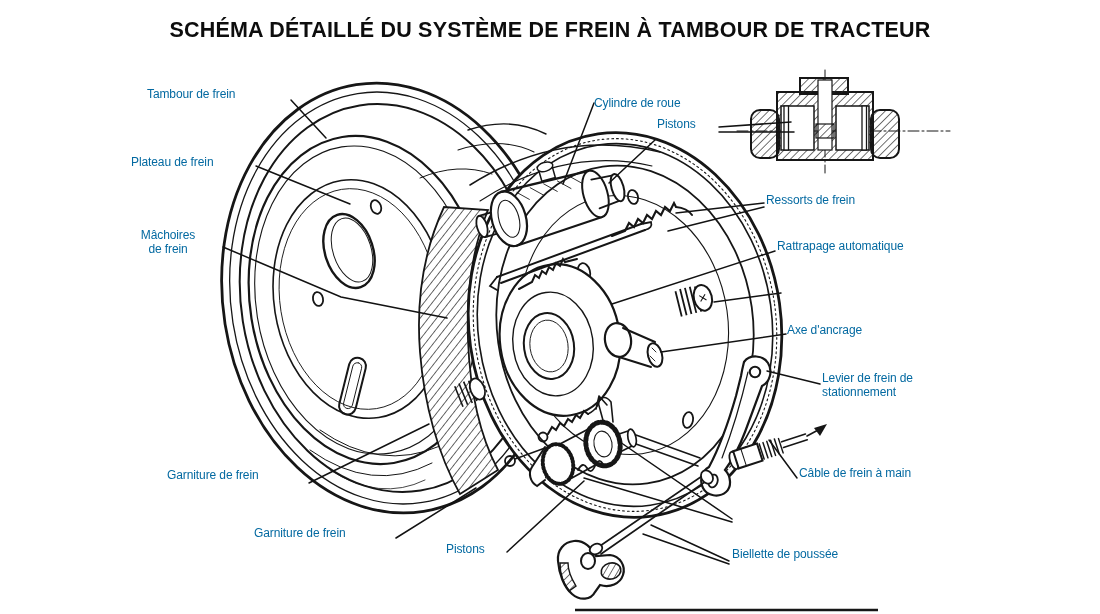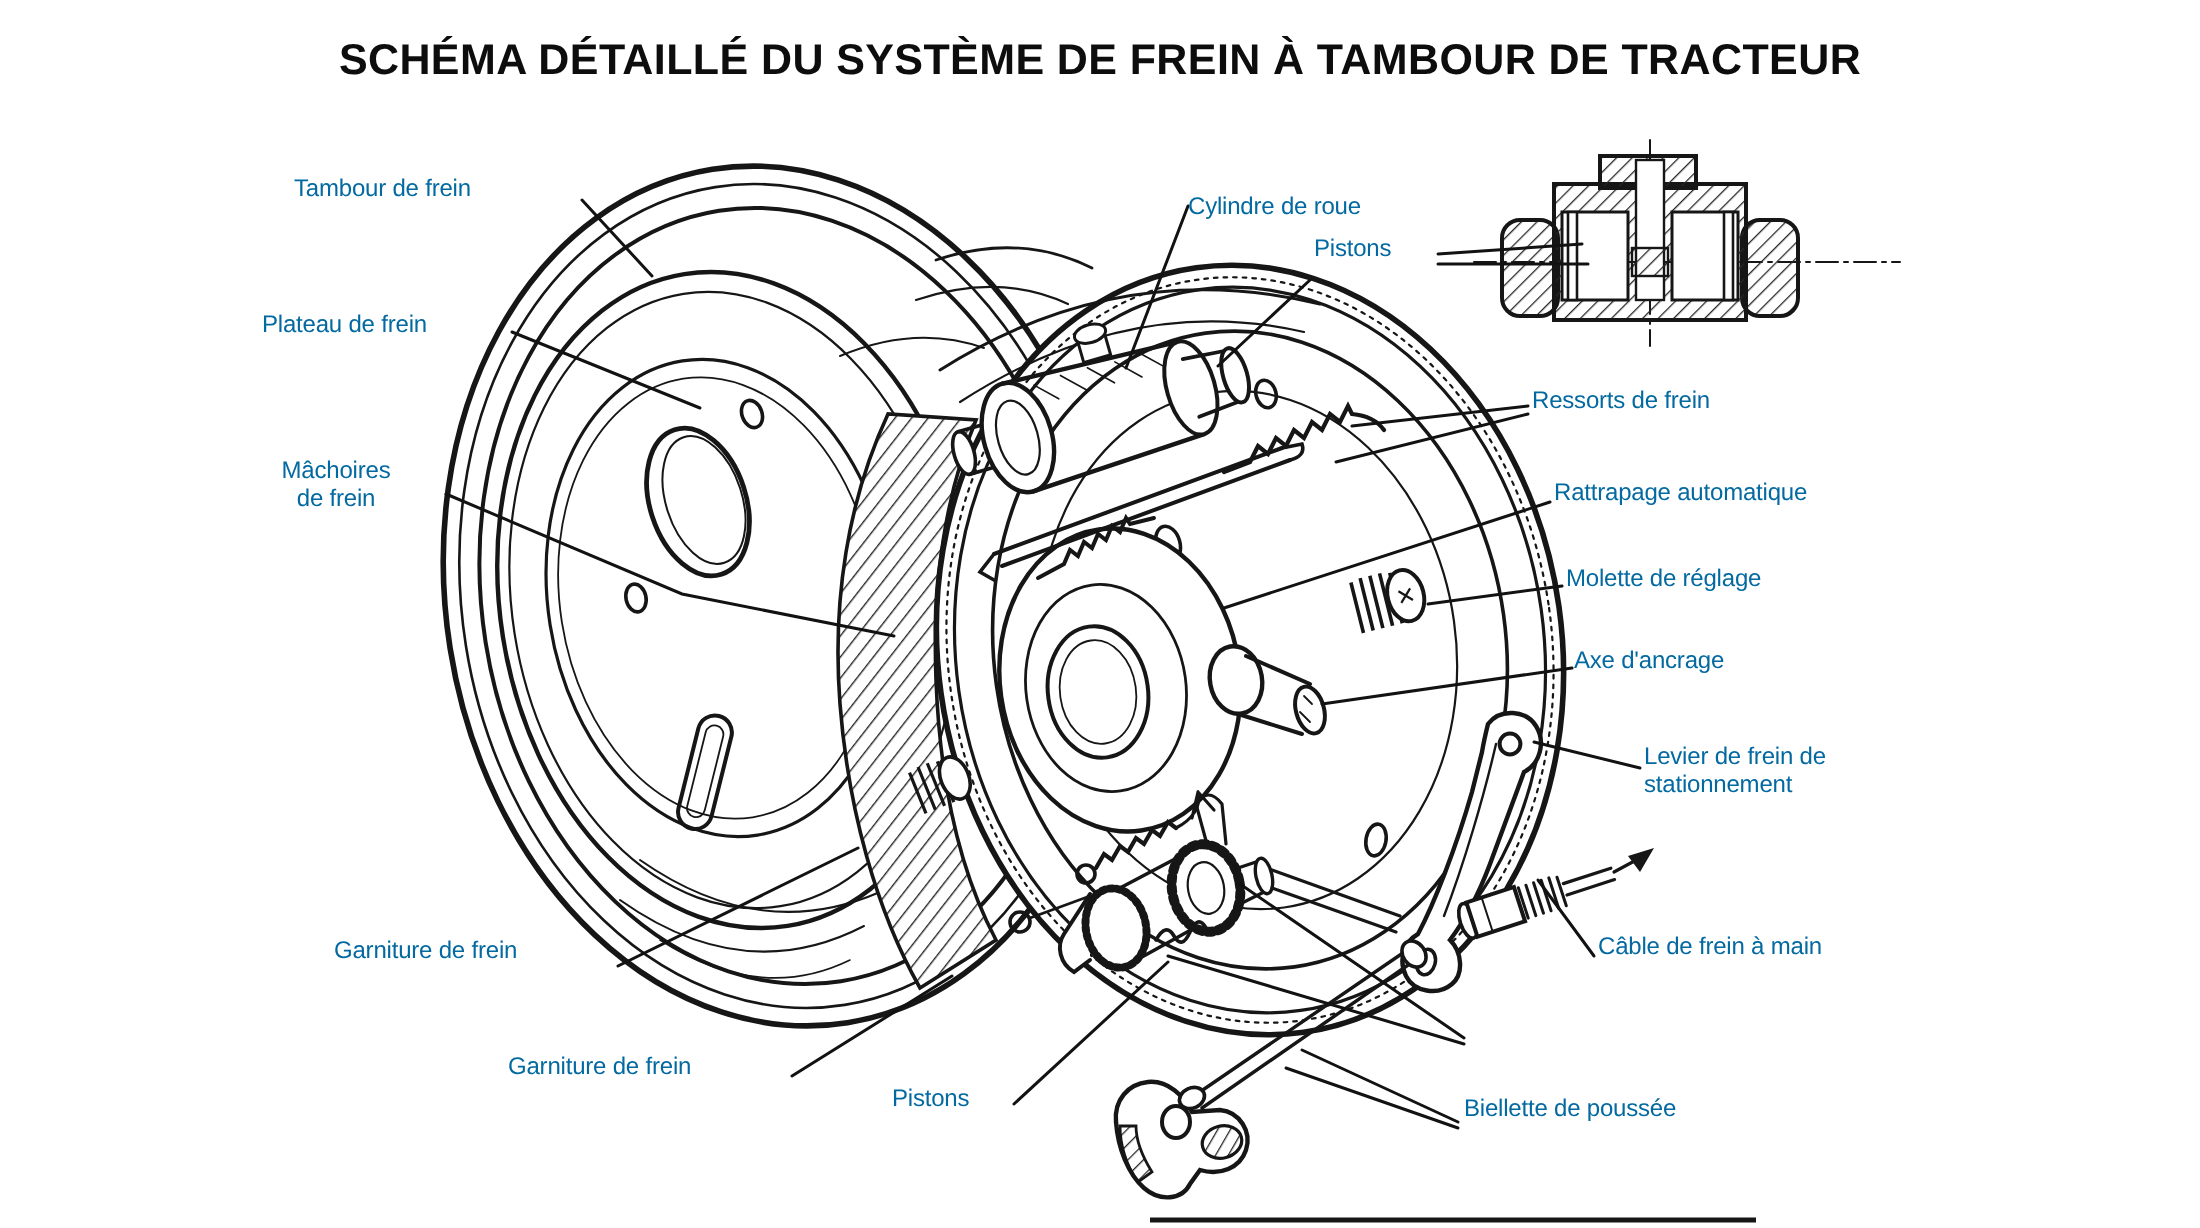--- a/index.html
+++ b/index.html
@@ -249,19 +249,18 @@
   <div class="lbl" style="left:131px;top:156px">Plateau de frein</div>
   <div class="lbl r" style="left:118px;top:229px;width:100px">Mâchoires
 de frein</div>
   <div class="lbl" style="left:167px;top:469px">Garniture de frein</div>
   <div class="lbl" style="left:254px;top:527px">Garniture de frein</div>
   <div class="lbl" style="left:446px;top:543px">Pistons</div>
   <div class="lbl" style="left:594px;top:97px">Cylindre de roue</div>
   <div class="lbl" style="left:657px;top:118px">Pistons</div>
   <div class="lbl" style="left:766px;top:194px">Ressorts de frein</div>
   <div class="lbl" style="left:777px;top:240px">Rattrapage automatique</div>
-  <div class="lbl" style="left:783px;top:283px">Molette de réglage</div>
   <div class="lbl" style="left:787px;top:324px">Axe d'ancrage</div>
   <div class="lbl" style="left:822px;top:372px">Levier de frein de
 stationnement</div>
   <div class="lbl" style="left:799px;top:467px">Câble de frein à main</div>
   <div class="lbl" style="left:732px;top:548px">Biellette de poussée</div>
 </div>
 
 </body></html>

